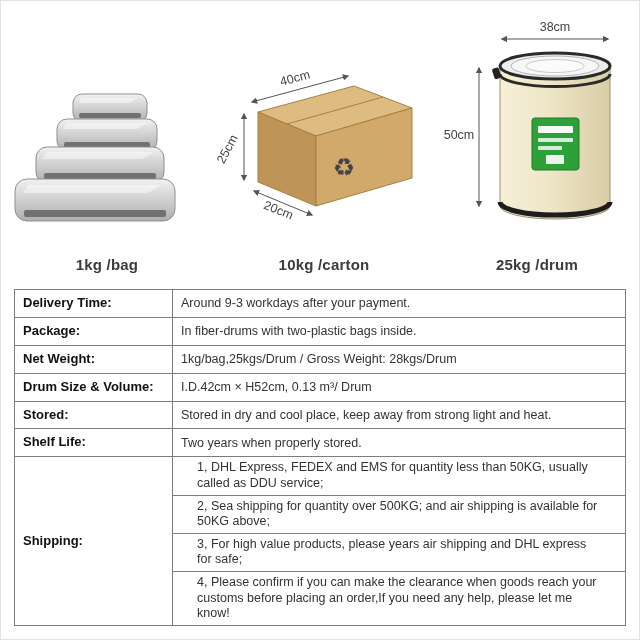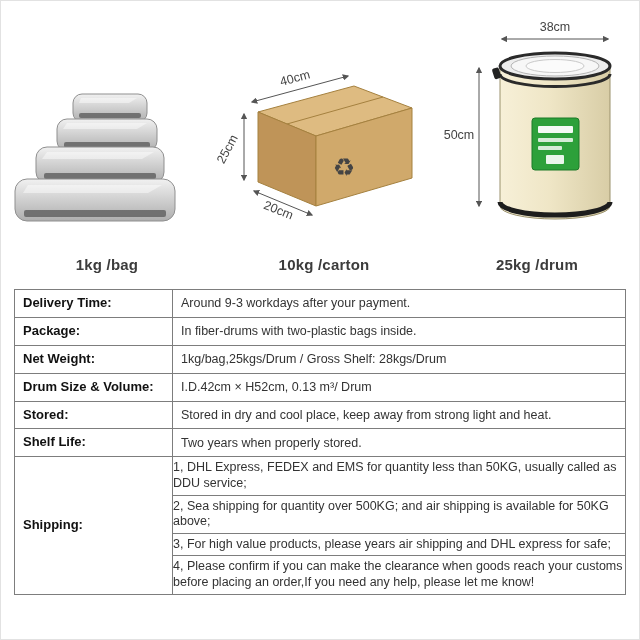--- a/index.html
+++ b/index.html
@@ -56,21 +56,21 @@
     line-height: 1.3;
     margin-left: 47px;
   }
   .spec td.label {
     font-weight: bold;
     color: #111111;
     font-size: 13px;
     width: 158px;
   }
   .spec td.sub {
-    padding: 3px 0;
+    padding: 3px 24px;
     line-height: 1.25;
   }
 </style>
 </head>
 <body>
 
 <div class="page">
 
   <div class="products">
 
@@ -177,21 +177,21 @@
       <tr>
         <td class="label">Delivery Time:</td>
         <td class="value">Around 9-3 workdays after your payment.</td>
       </tr>
       <tr>
         <td class="label">Package:</td>
         <td class="value">In fiber-drums with two-plastic bags inside.</td>
       </tr>
       <tr>
         <td class="label">Net Weight:</td>
-        <td class="value">1kg/bag,25kgs/Drum / Gross Shelf: 28kgs/Drum</td>
+        <td class="value">1kg/bag,25kgs/Drum / Gross Weight: 28kgs/Drum</td>
       </tr>
       <tr>
         <td class="label">Drum Size &amp; Volume:</td>
         <td class="value">I.D.42cm × H52cm, 0.13 m³/ Drum</td>
       </tr>
       <tr>
         <td class="label">Stored:</td>
         <td class="value">Stored in dry and cool place, keep away from strong light and heat.</td>
       </tr>
       <tr>

